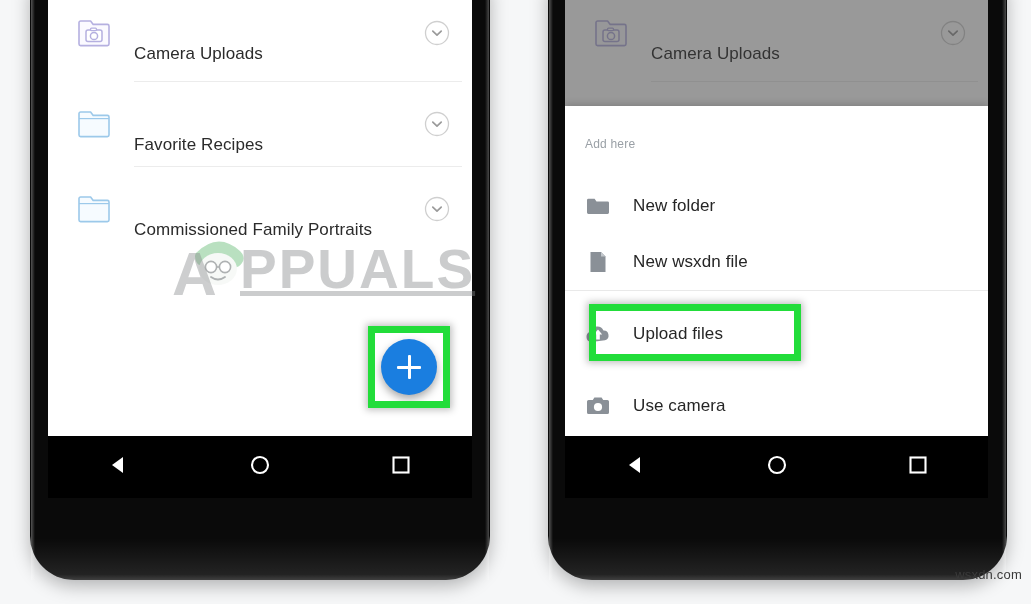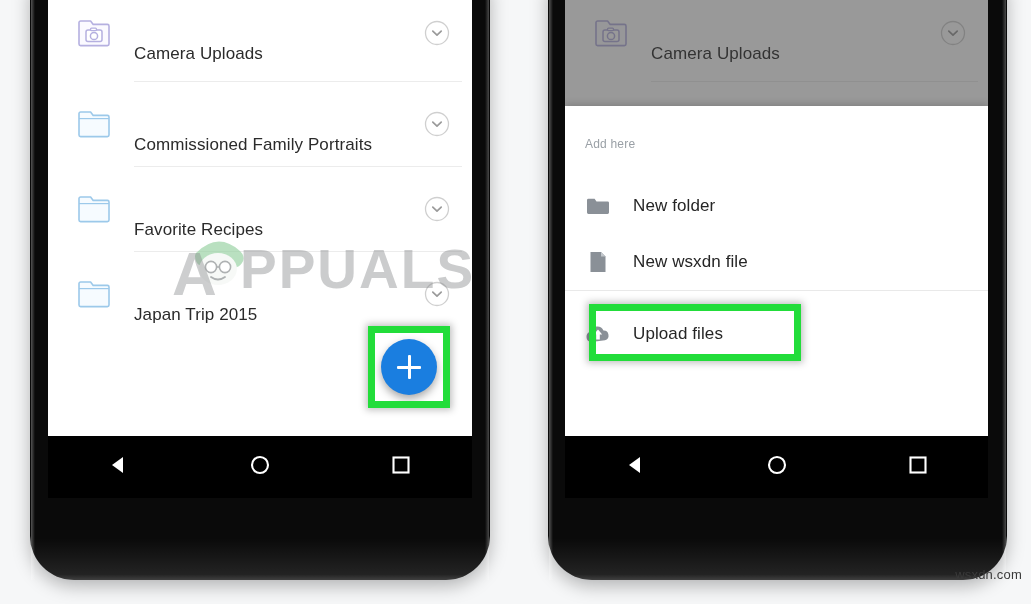--- a/index.html
+++ b/index.html
@@ -71,21 +71,21 @@
   .menu{position:absolute;left:0;right:0;top:72px;}
   .menu-item{position:relative;height:56px;display:flex;align-items:center;padding-left:16px;box-sizing:border-box;cursor:pointer;}
   .menu-ico{width:34px;flex:0 0 34px;display:flex;align-items:center;justify-content:center;margin-right:18px;}
   .menu-label{font-size:17px;color:#262626;letter-spacing:.1px;}
   .menu-sep{position:absolute;left:0;right:0;height:1px;background:#e9e9e9;}
 
   
   .wm-appuals{position:absolute;left:178px;top:219px;width:312px;height:82px;
      pointer-events:none;}
   .wm-appuals .txt{position:absolute;left:62px;top:18px;font-size:55px;font-weight:bold;
-     color:rgba(130,133,136,.42);letter-spacing:2px;font-family:"Liberation Sans",sans-serif;}
+     color:rgba(130,133,136,.42);letter-spacing:2px;font-family:"Liberation Sans",sans-serif;text-decoration:underline;}
   .wsxdn{position:absolute;right:9px;bottom:22px;font-size:13px;color:#3a3a3a;
      font-family:"Liberation Sans",sans-serif;letter-spacing:.2px;}
 </style>
 </head>
 <body>
 
 <div class="stage">
 
   <div class="phone left">
     <div class="bezel-sheen l"></div>
@@ -112,60 +112,45 @@
           </span>
         </div>
 
         <div class="row">
           <span class="row-icon">
             <svg width="34" height="28" viewBox="0 0 34 28">
               <path d="M2 7 V25 a1.6 1.6 0 0 0 1.6 1.6 H30.4 A1.6 1.6 0 0 0 32 25 V7 a1.6 1.6 0 0 0 -1.6 -1.6 H16.2 L13.6 2 H3.6 A1.6 1.6 0 0 0 2 3.6 Z" fill="#f6fbff" stroke="#9cc9ea" stroke-width="1.6" stroke-linejoin="round"></path>
               <path d="M2 8.6 H32" stroke="#9cc9ea" stroke-width="1.2"></path>
             </svg>
           </span>
+          <span class="row-label">Favorite Recipes</span>
+          <span class="row-chev">
+            <svg width="26" height="26" viewBox="0 0 26 26">
+              <circle cx="13" cy="13" r="11.5" fill="none" stroke="#cfcfcf" stroke-width="1.3"></circle>
+              <path d="M8.8 11.2 L13 15.2 L17.2 11.2" fill="none" stroke="#9a9a9a" stroke-width="1.7" stroke-linecap="round" stroke-linejoin="round"></path>
+            </svg>
+          </span>
+        </div>
+
+        <div class="row">
+          <span class="row-icon">
+            <svg width="34" height="28" viewBox="0 0 34 28">
+              <path d="M2 7 V25 a1.6 1.6 0 0 0 1.6 1.6 H30.4 A1.6 1.6 0 0 0 32 25 V7 a1.6 1.6 0 0 0 -1.6 -1.6 H16.2 L13.6 2 H3.6 A1.6 1.6 0 0 0 2 3.6 Z" fill="#f6fbff" stroke="#9cc9ea" stroke-width="1.6" stroke-linejoin="round"></path>
+              <path d="M2 8.6 H32" stroke="#9cc9ea" stroke-width="1.2"></path>
+            </svg>
+          </span>
           <span class="row-label">Commissioned Family Portraits</span>
           <span class="row-chev">
             <svg width="26" height="26" viewBox="0 0 26 26">
               <circle cx="13" cy="13" r="11.5" fill="none" stroke="#cfcfcf" stroke-width="1.3"></circle>
               <path d="M8.8 11.2 L13 15.2 L17.2 11.2" fill="none" stroke="#9a9a9a" stroke-width="1.7" stroke-linecap="round" stroke-linejoin="round"></path>
             </svg>
           </span>
         </div>
 
-        <div class="row">
-          <span class="row-icon">
-            <svg width="34" height="28" viewBox="0 0 34 28">
-              <path d="M2 7 V25 a1.6 1.6 0 0 0 1.6 1.6 H30.4 A1.6 1.6 0 0 0 32 25 V7 a1.6 1.6 0 0 0 -1.6 -1.6 H16.2 L13.6 2 H3.6 A1.6 1.6 0 0 0 2 3.6 Z" fill="#f6fbff" stroke="#9cc9ea" stroke-width="1.6" stroke-linejoin="round"></path>
-              <path d="M2 8.6 H32" stroke="#9cc9ea" stroke-width="1.2"></path>
-            </svg>
-          </span>
-          <span class="row-label">Favorite Recipes</span>
-          <span class="row-chev">
-            <svg width="26" height="26" viewBox="0 0 26 26">
-              <circle cx="13" cy="13" r="11.5" fill="none" stroke="#cfcfcf" stroke-width="1.3"></circle>
-              <path d="M8.8 11.2 L13 15.2 L17.2 11.2" fill="none" stroke="#9a9a9a" stroke-width="1.7" stroke-linecap="round" stroke-linejoin="round"></path>
-            </svg>
-          </span>
-        </div>
-
-        <div class="row">
-          <span class="row-icon">
-            <svg width="34" height="28" viewBox="0 0 34 28">
-              <path d="M2 7 V25 a1.6 1.6 0 0 0 1.6 1.6 H30.4 A1.6 1.6 0 0 0 32 25 V7 a1.6 1.6 0 0 0 -1.6 -1.6 H16.2 L13.6 2 H3.6 A1.6 1.6 0 0 0 2 3.6 Z" fill="#f6fbff" stroke="#9cc9ea" stroke-width="1.6" stroke-linejoin="round"></path>
-              <path d="M2 8.6 H32" stroke="#9cc9ea" stroke-width="1.2"></path>
-            </svg>
-          </span>
-          <span class="row-label">Japan Trip 2015</span>
-          <span class="row-chev">
-            <svg width="26" height="26" viewBox="0 0 26 26">
-              <circle cx="13" cy="13" r="11.5" fill="none" stroke="#cfcfcf" stroke-width="1.3"></circle>
-              <path d="M8.8 11.2 L13 15.2 L17.2 11.2" fill="none" stroke="#9a9a9a" stroke-width="1.7" stroke-linecap="round" stroke-linejoin="round"></path>
-            </svg>
-          </span>
-        </div>
 
 
       </div>
 
       <button class="fab" style="left:333px;top:355px;">
         <span class="plus"></span>
       </button>
 
       <div class="hl" style="left:320px;top:342px;width:82px;height:82px;"></div>
     </div>
@@ -254,20 +239,29 @@
           <div class="menu-item" style="margin-top:16px;">
             <span class="menu-ico">
               <svg width="26" height="20" viewBox="0 0 26 20">
                 <path d="M6.2 18 a5.2 5.2 0 0 1 -.4 -10.3 A6.6 6.6 0 0 1 18.4 6.6 a4.9 4.9 0 0 1 1.6 9.6 z" fill="#8a9097"></path>
                 <path d="M13 5.6 L17.2 10.6 H14.8 V15.4 H11.2 V10.6 H8.8 Z" fill="#ffffff"></path>
               </svg>
             </span>
             <span class="menu-label">Upload files</span>
           </div>
 
+          <div class="menu-item" style="margin-top:16px;">
+            <span class="menu-ico">
+              <svg width="24" height="20" viewBox="0 0 24 20">
+                <path d="M8.4 1.6 H15.6 L17.2 4 H21.4 A1.6 1.6 0 0 1 23 5.6 V16.4 A1.6 1.6 0 0 1 21.4 18 H2.6 A1.6 1.6 0 0 1 1 16.4 V5.6 A1.6 1.6 0 0 1 2.6 4 H6.8 Z" fill="#8a9097"></path>
+                <circle cx="12" cy="11" r="4.1" fill="#ffffff"></circle>
+              </svg>
+            </span>
+            <span class="menu-label">Use camera</span>
+          </div>
 
         </div>
       </div>
 
       <div class="hl" style="left:24px;top:320px;width:212px;height:57px;"></div>
     </div>
 
     <div class="navbar">
       <span class="nav-ico">
         <svg width="22" height="22" viewBox="0 0 22 22">

